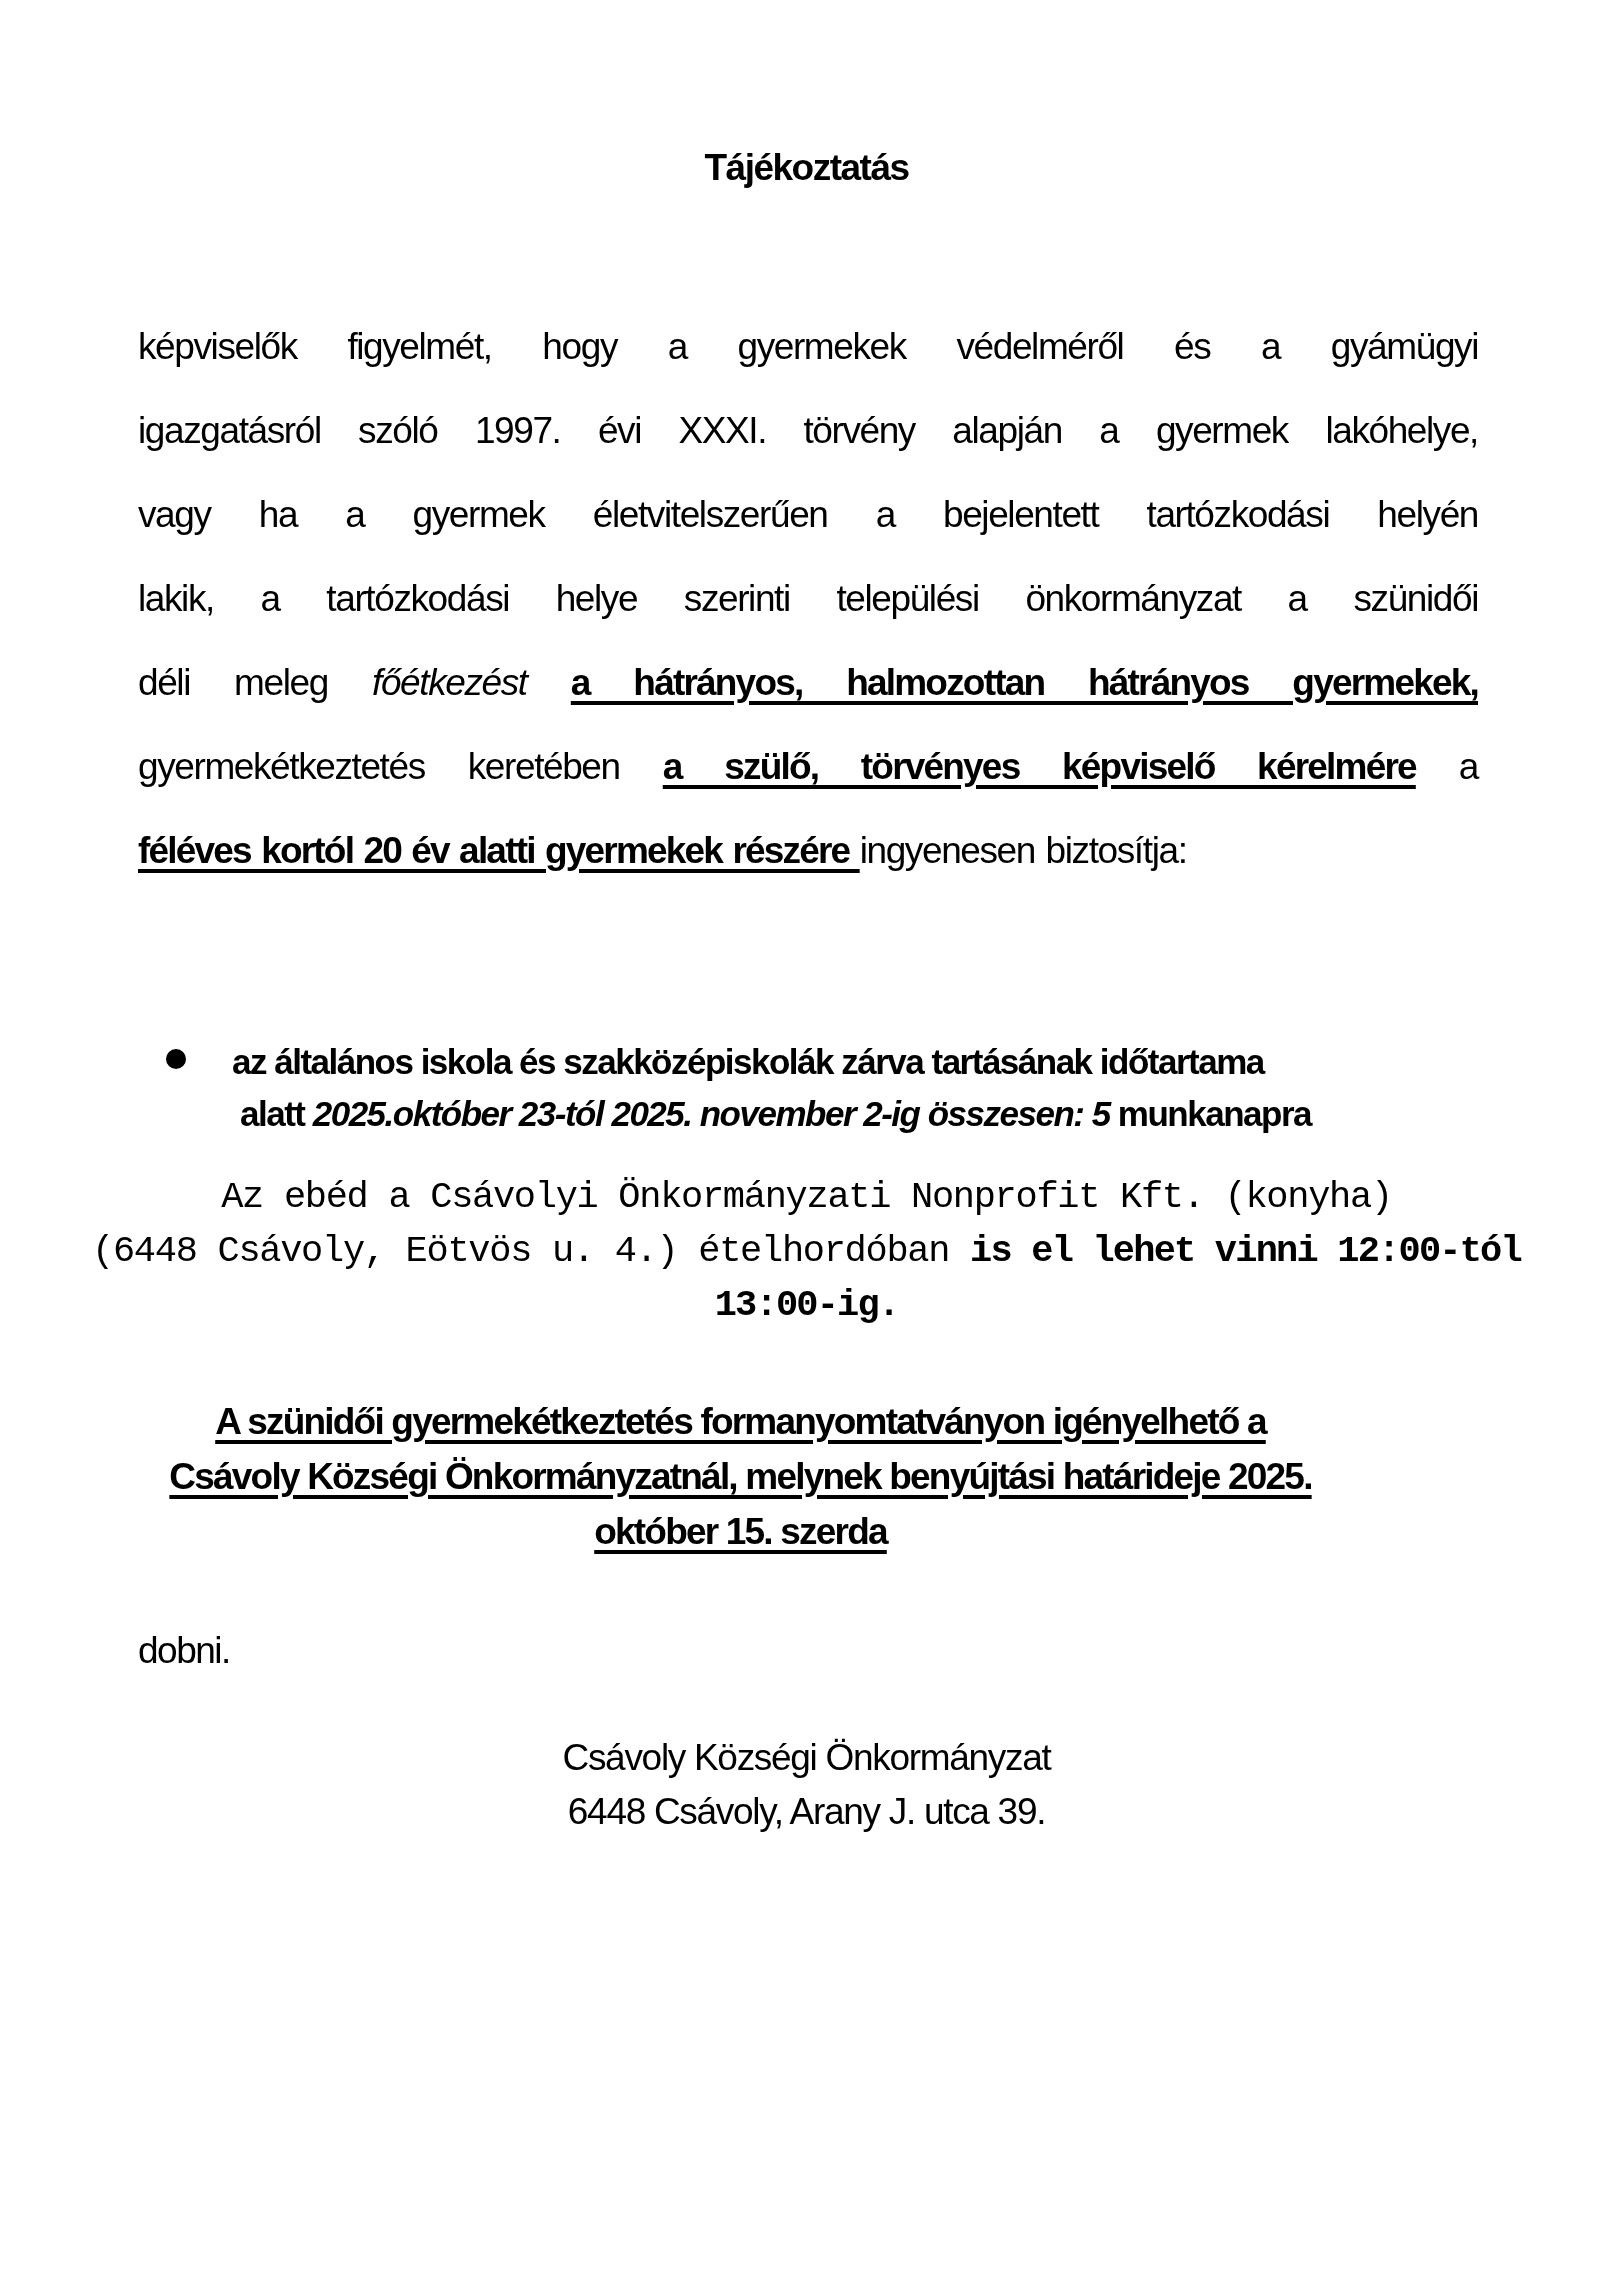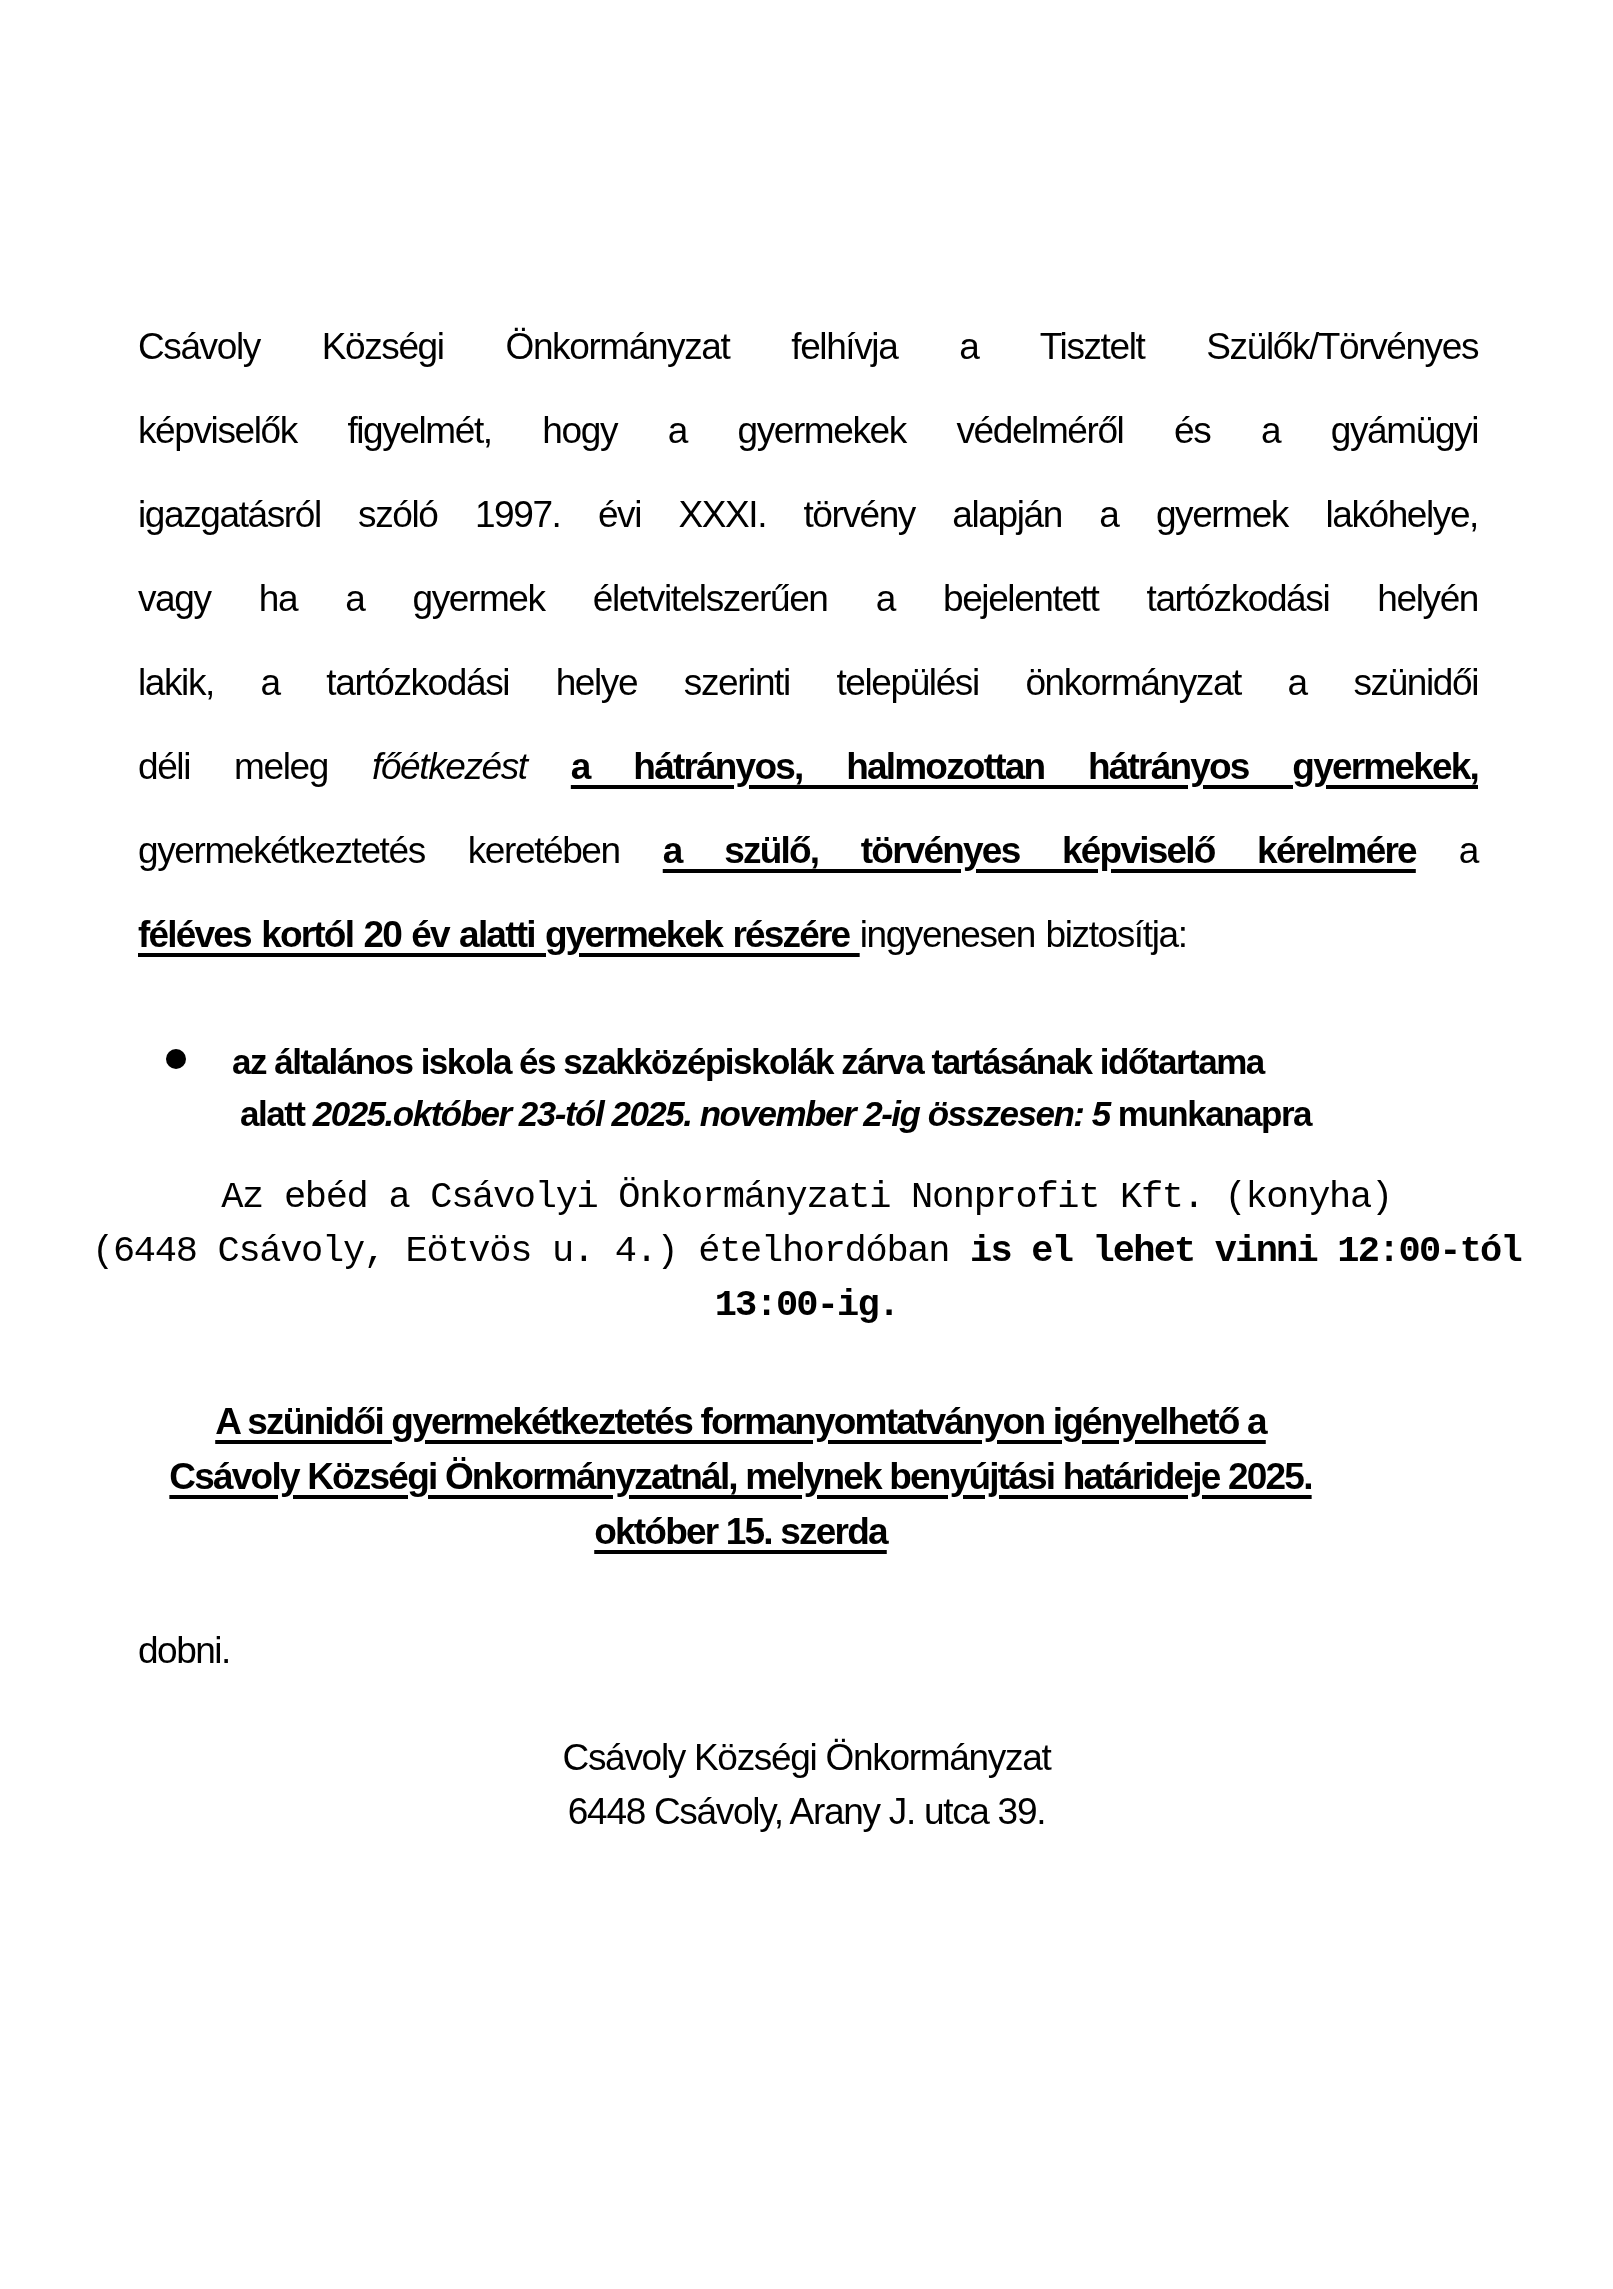--- a/index.html
+++ b/index.html
@@ -148,24 +148,24 @@
     letter-spacing: -1.3px;
   }
   .sign-line { display: block; white-space: nowrap; }
 </style>
 </head>
 <body>
 
 <div class="page">
 
   <div class="title-block">
+    <span class="title-line">Tájékoztatás</span>
   </div>
 
   <div class="body-para">
-    <span class="body-line"><span>Csávoly Községi Önkormányzat felhívja a Tisztelt Szülők/Törvényes</span></span>
     <span class="body-line"><span>képviselők figyelmét, hogy a gyermekek védelméről és a gyámügyi</span></span>
     <span class="body-line"><span>igazgatásról szóló 1997. évi XXXI. törvény alapján a gyermek lakóhelye,</span></span>
     <span class="body-line"><span>vagy ha a gyermek életvitelszerűen a bejelentett tartózkodási helyén</span></span>
     <span class="body-line"><span>lakik, a tartózkodási helye szerinti települési önkormányzat a szünidői</span></span>
     <span class="body-line"><span>déli meleg </span><span class="it">főétkezést</span><span> </span><span class="bu">a hátrányos, halmozottan hátrányos gyermekek,</span></span>
     <span class="body-line"><span>gyermekétkeztetés keretében </span><span class="bu">a szülő, törvényes képviselő kérelmére</span><span> a</span></span>
     <span class="body-line last"><span class="bu">féléves kortól 20 év alatti gyermekek részére </span><span>ingyenesen biztosítja:</span></span>
   </div>
 
   <div class="bullet-block">

